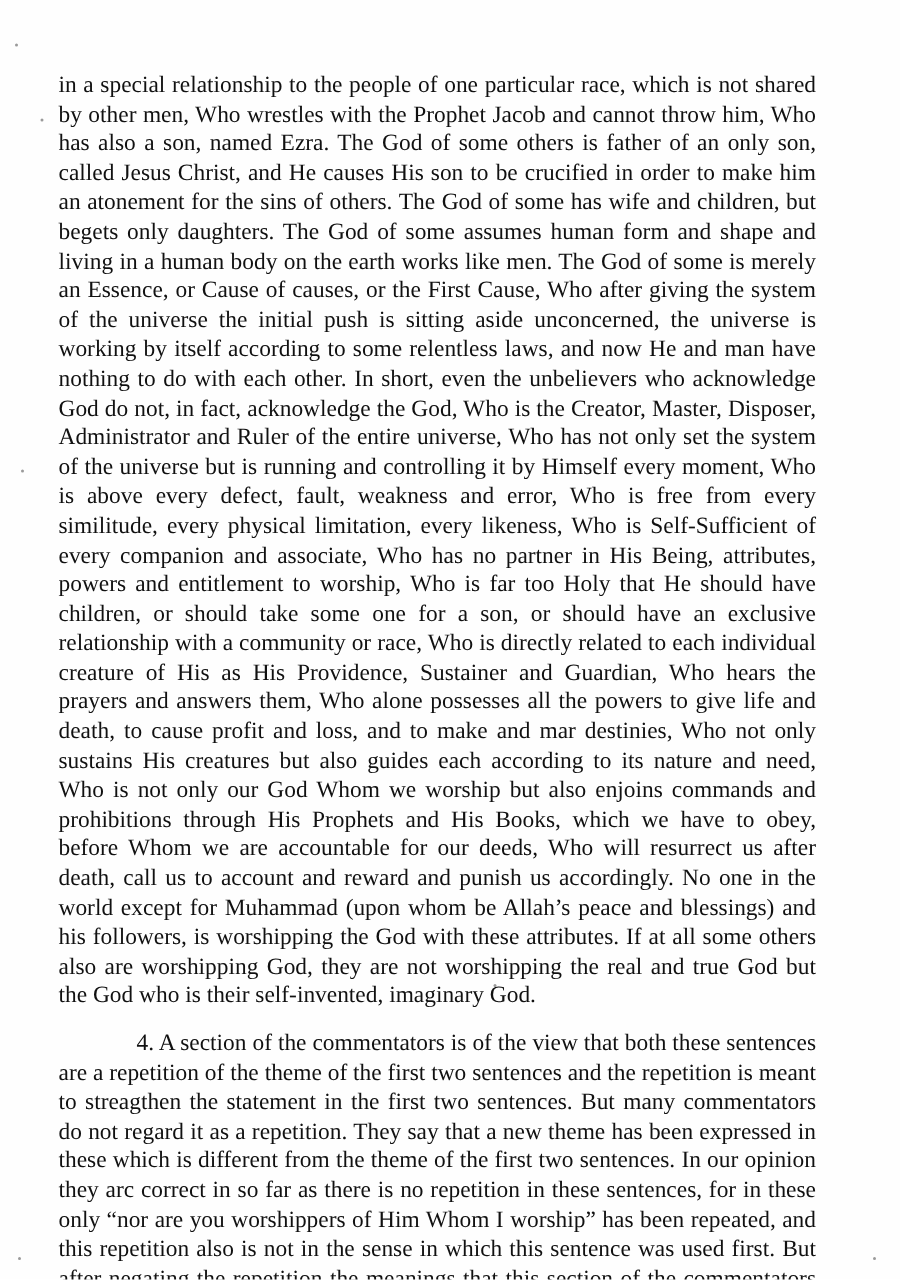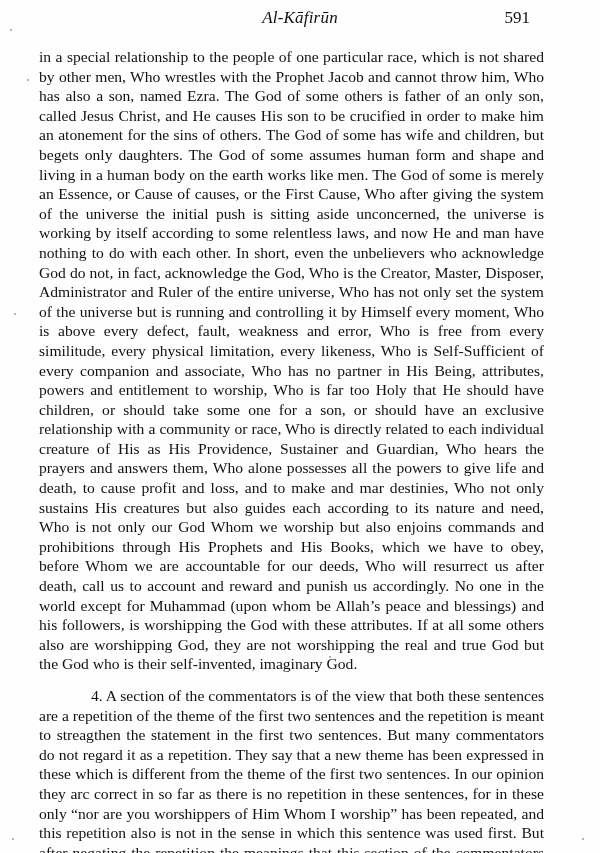--- a/index.html
+++ b/index.html
@@ -76,24 +76,20 @@
       height: 2px;
       border-radius: 50%;
       background: #9a9a9a;
     }
   </style>
 </head>
 <body>
 
 <div class="page">
 
-  <div class="running-header">
-    <div class="header-title">Al-Kāfirūn</div>
-    <div class="page-number">591</div>
-  </div>
 
   <div class="body-text">
     <p class="para continued">in a special relationship to the people of one particular race, which is not shared by other men, Who wrestles with the Prophet Jacob and cannot throw him, Who has also a son, named Ezra. The God of some others is father of an only son, called Jesus Christ, and He causes His son to be crucified in order to make him an atonement for the sins of others. The God of some has wife and children, but begets only daughters. The God of some assumes human form and shape and living in a human body on the earth works like men. The God of some is merely an Essence, or Cause of causes, or the First Cause, Who after giving the system of the universe the initial push is sitting aside unconcerned, the universe is working by itself according to some relentless laws, and now He and man have nothing to do with each other. In short, even the unbelievers who acknowledge God do not, in fact, acknowledge the God, Who is the Creator, Master, Disposer, Administrator and Ruler of the entire universe, Who has not only set the system of the universe but is running and controlling it by Himself every moment, Who is above every defect, fault, weakness and error, Who is free from every similitude, every physical limitation, every likeness, Who is Self-Sufficient of every companion and associate, Who has no partner in His Being, attributes, powers and entitlement to worship, Who is far too Holy that He should have children, or should take some one for a son, or should have an exclusive relationship with a community or race, Who is directly related to each individual creature of His as His Providence, Sustainer and Guardian, Who hears the prayers and answers them, Who alone possesses all the powers to give life and death, to cause profit and loss, and to make and mar destinies, Who not only sustains His creatures but also guides each according to its nature and need, Who is not only our God Whom we worship but also enjoins commands and prohibitions through His Prophets and His Books, which we have to obey, before Whom we are accountable for our deeds, Who will resurrect us after death, call us to account and reward and punish us accordingly. No one in the world except for Muhammad (upon whom be Allah’s peace and blessings) and his followers, is worshipping the God with these attributes. If at all some others also are worshipping God, they are not worshipping the real and true God but the God who is their self-invented, imaginary God.</p>
     <p class="para indented">4. A section of the commentators is of the view that both these sentences are a repetition of the theme of the first two sentences and the repetition is meant to streagthen the statement in the first two sentences. But many commentators do not regard it as a repetition. They say that a new theme has been expressed in these which is different from the theme of the first two sentences. In our opinion they arc correct in so far as there is no repetition in these sentences, for in these only “nor are you worshippers of Him Whom I worship” has been repeated, and this repetition also is not in the sense in which this sentence was used first. But after negating the repetition the meanings that this section of the commentators has given</p>
   </div>
 
   <span class="speck" style="left:10px;top:29px;"></span>
   <span class="speck" style="left:27px;top:79px;"></span>
   <span class="speck" style="left:14px;top:313px;"></span>
   <span class="speck" style="left:12px;top:838px;"></span>

